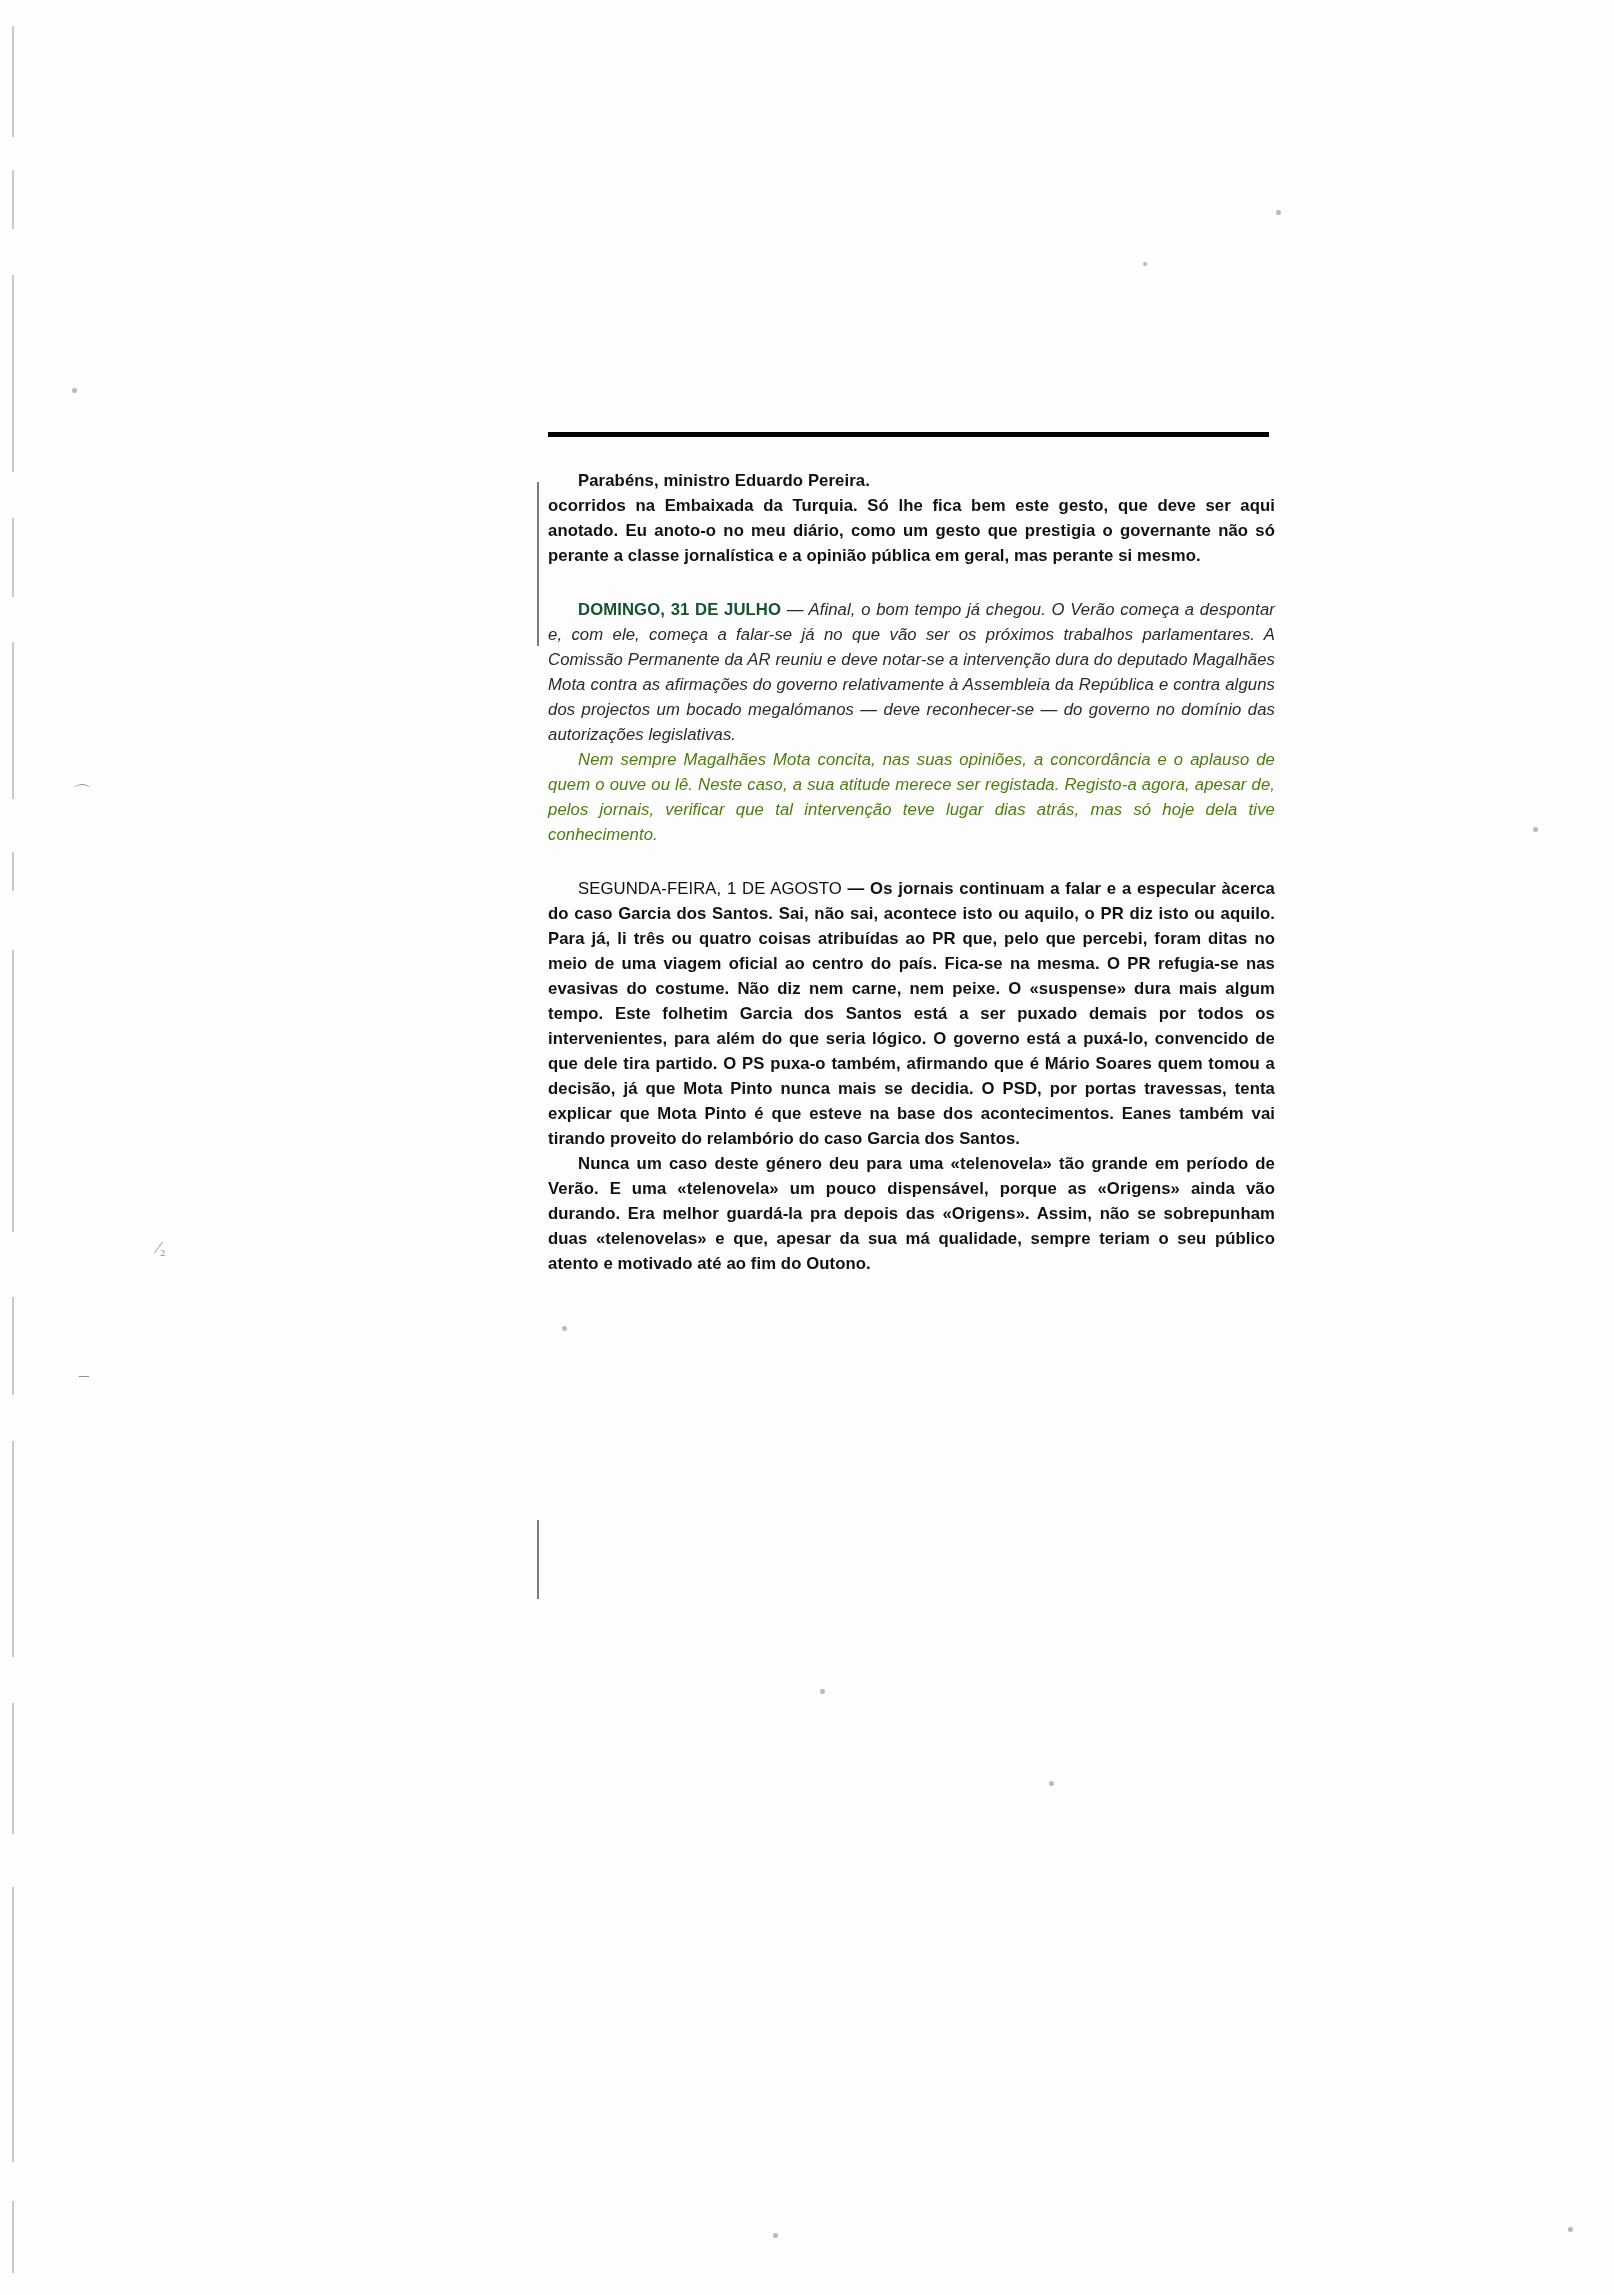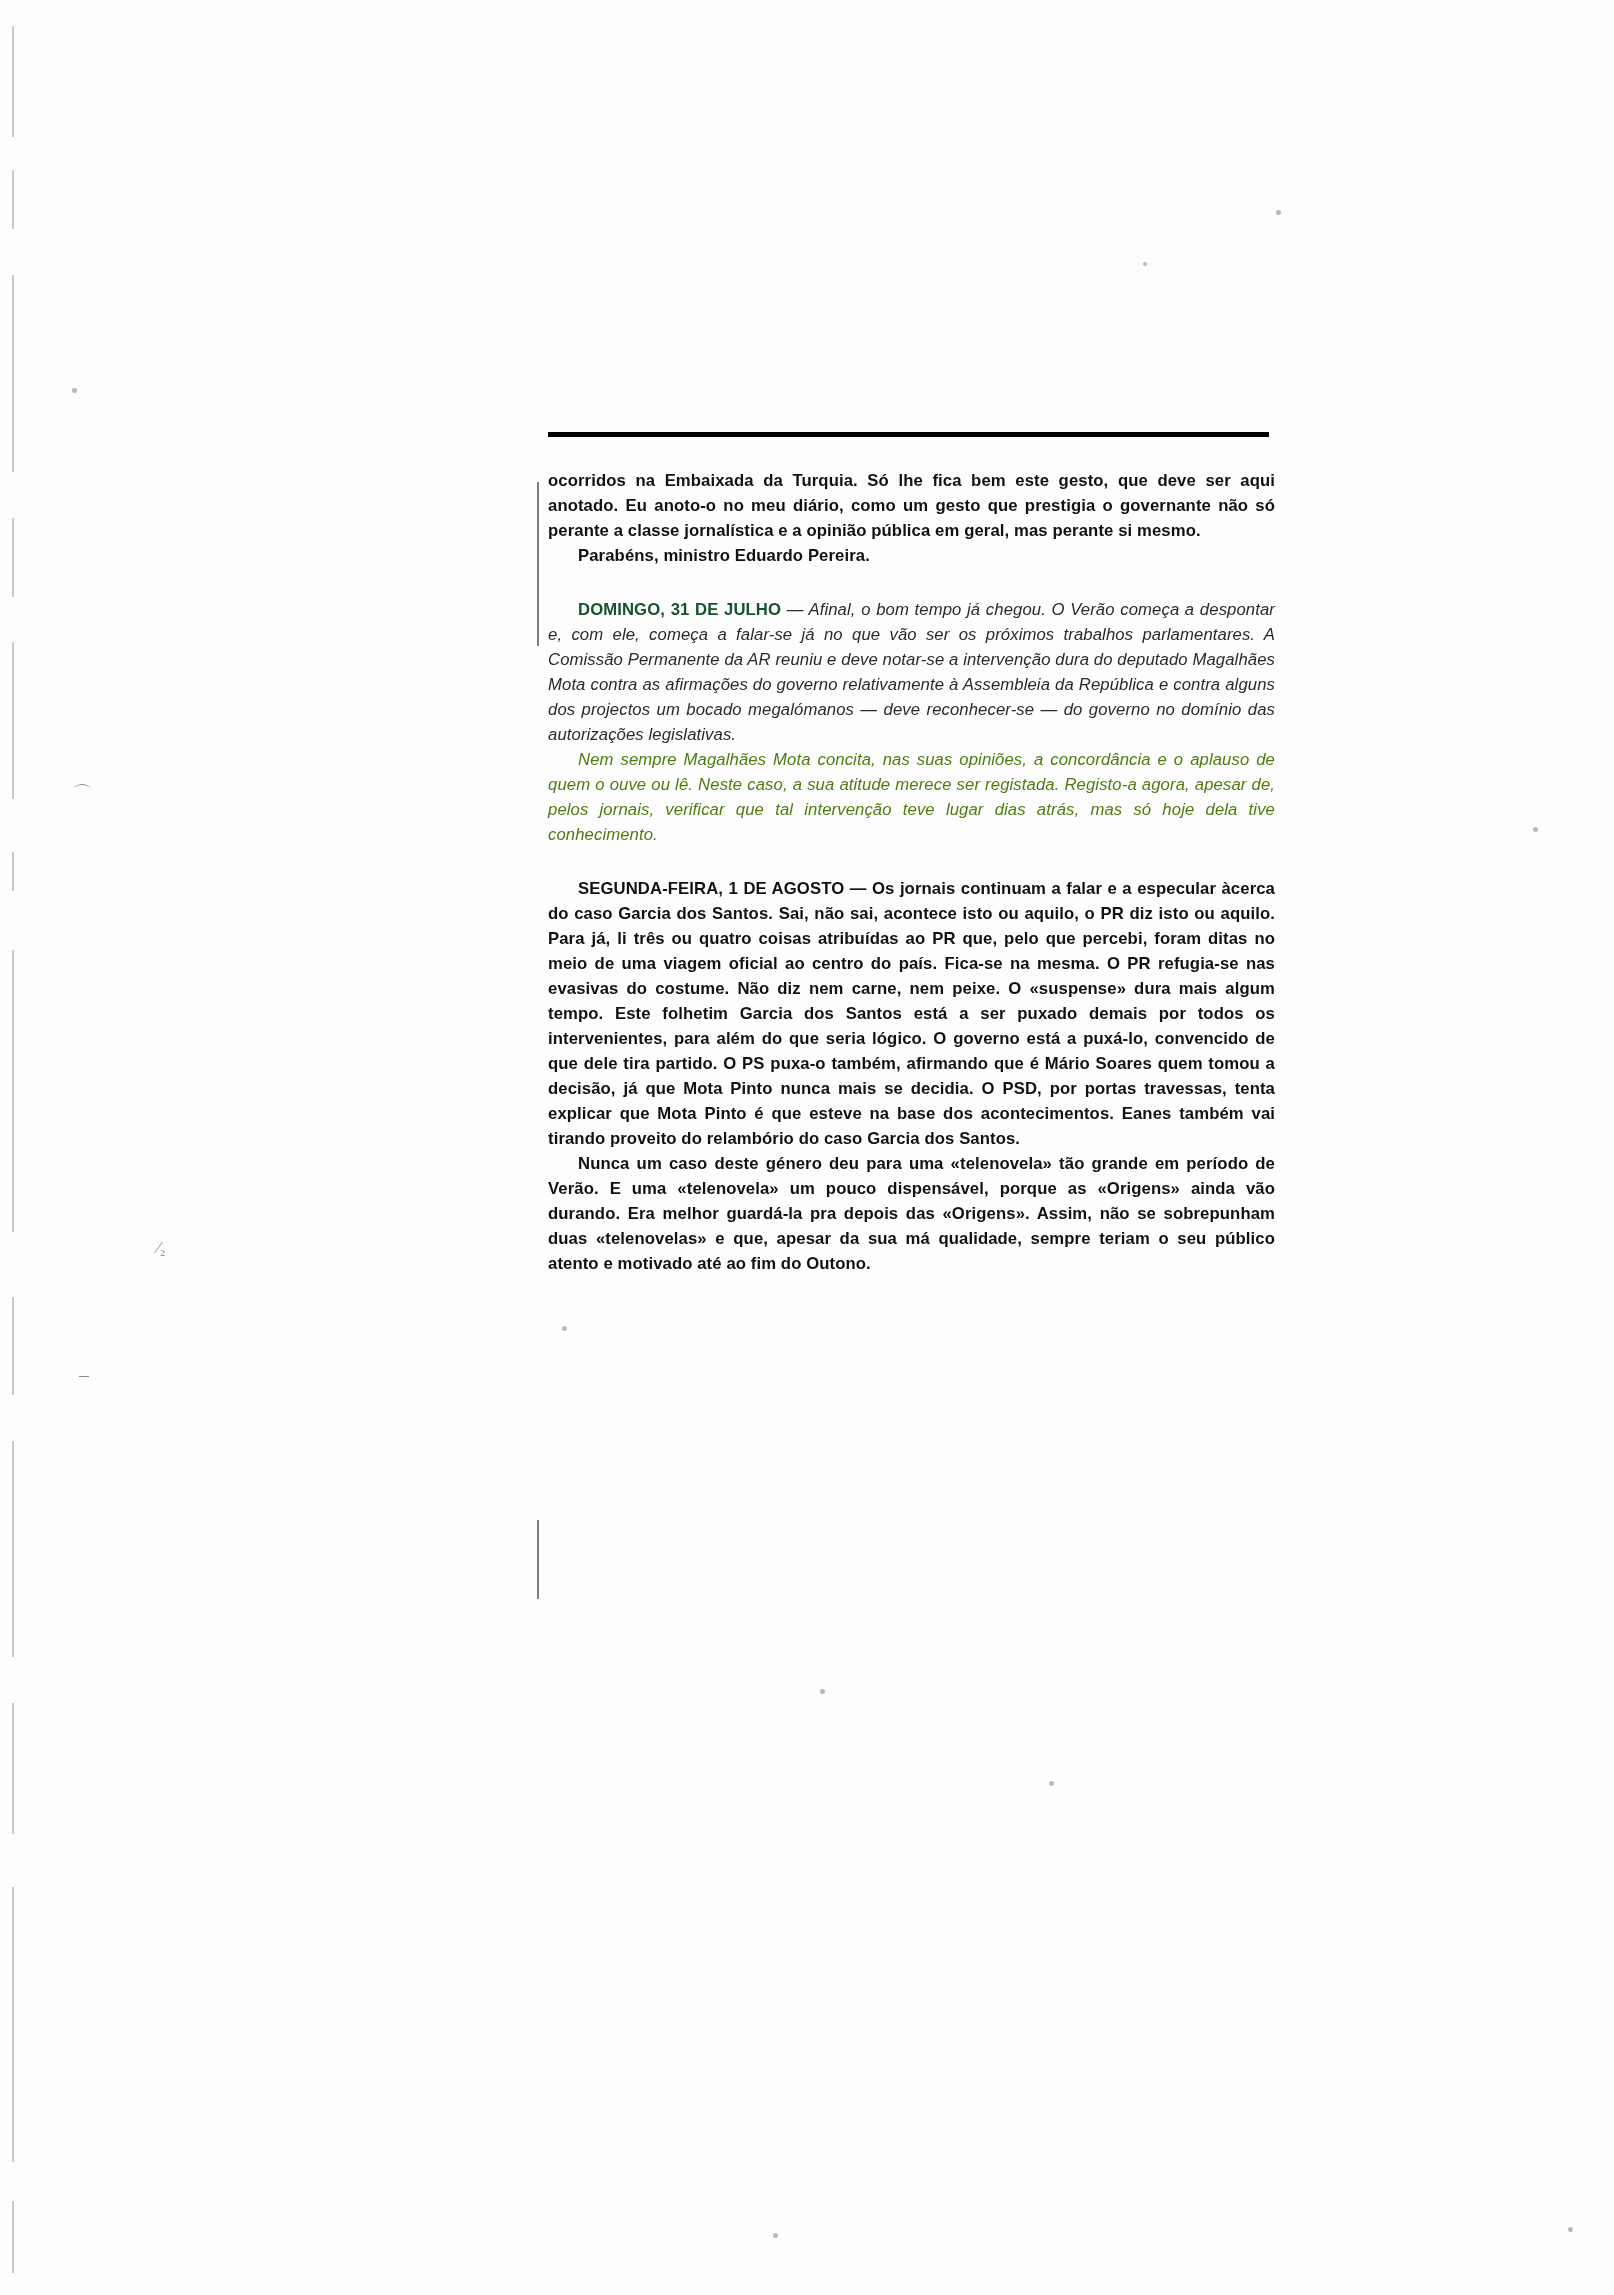--- a/index.html
+++ b/index.html
@@ -71,21 +71,21 @@
     line-height: 25px;
     text-align: justify;
     letter-spacing: 0.1px;
   }
 
   .bold-body {
     font-weight: bold;
     color: #111;
   }
   .bold-body .lead {
-    font-weight: bold;
+    font-weight: normal;
   }
 
   .italic-body {
     font-style: italic;
     color: #2a2a2a;
     font-weight: normal;
   }
   .italic-body .lead {
     font-style: normal;
     font-weight: bold;
@@ -143,26 +143,26 @@
 <div class="corner-mark" style="left:157px;top:1238px;font-size:17px;">⁄₂</div>
 <div class="corner-mark" style="left:79px;top:1363px;">–</div>
 
 <div class="vline" style="top:482px;height:164px;"></div>
 <div class="vline" style="top:1520px;height:79px;"></div>
 
 <div class="column">
 
   <div class="rule-top"></div>
 
+  <p class="bold-body indent">
+    <span>Parabéns, ministro Eduardo Pereira.</span>
+  </p>
+
   <p class="bold-body">
     <span>ocorridos na Embaixada da Turquia. Só lhe fica bem este gesto, que deve ser aqui anotado. Eu anoto-o no meu diário, como um gesto que prestigia o governante não só perante a classe jornalística e a opinião pública em geral, mas perante si mesmo.</span>
-  </p>
-
-  <p class="bold-body indent">
-    <span>Parabéns, ministro Eduardo Pereira.</span>
   </p>
 
   <div class="gap"></div>
 
   <p class="italic-body indent">
     <span class="lead">DOMINGO, 31 DE JULHO</span><span> — Afinal, o bom tempo já chegou. O Verão começa a despontar e, com ele, começa a falar-se já no que vão ser os próximos trabalhos parlamentares. A Comissão Permanente da AR reuniu e deve notar-se a intervenção dura do deputado Magalhães Mota contra as afirmações do governo relativamente à Assembleia da República e contra alguns dos projectos um bocado megalómanos — deve reconhecer-se — do governo no domínio das autorizações legislativas.</span>
   </p>
 
   <p class="italic-body indent fade-1">
     <span>Nem sempre Magalhães Mota concita, nas suas opiniões, a concordância e o aplauso de quem o ouve ou lê. Neste caso, a sua atitude merece ser registada. Registo-a agora, apesar de, pelos jornais, verificar que tal intervenção teve lugar dias atrás, mas só hoje dela tive conhecimento.</span>

